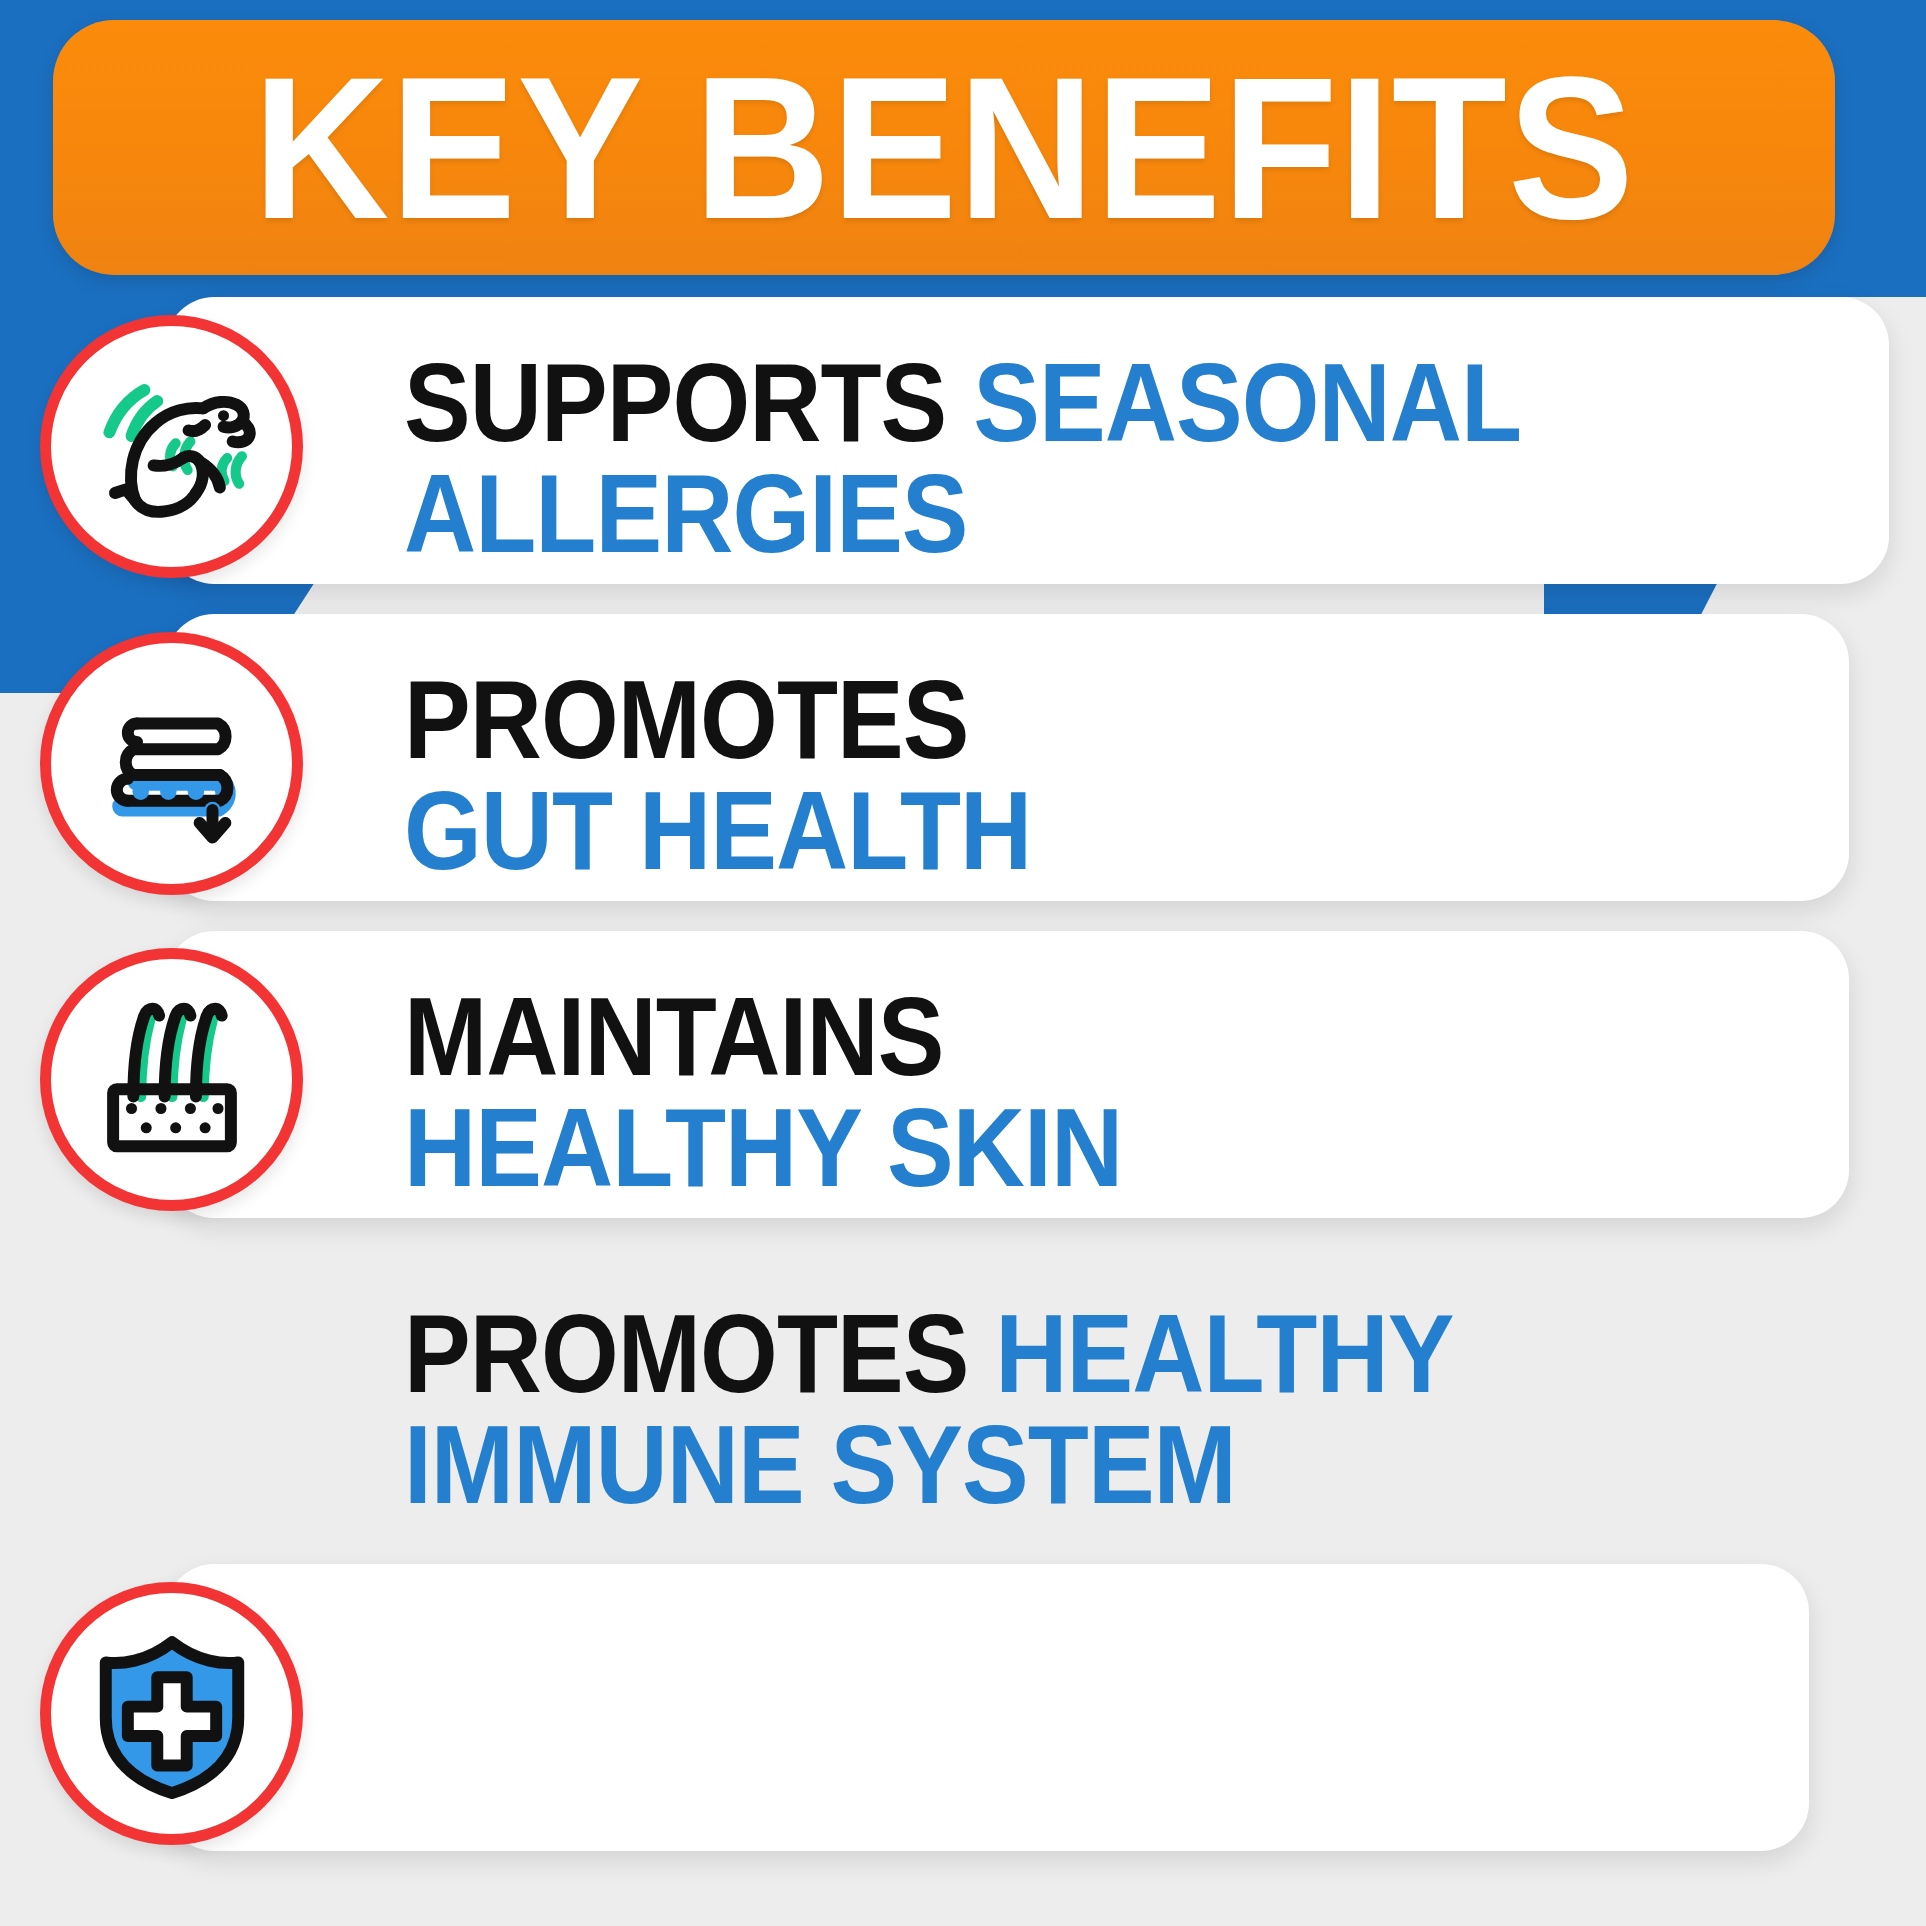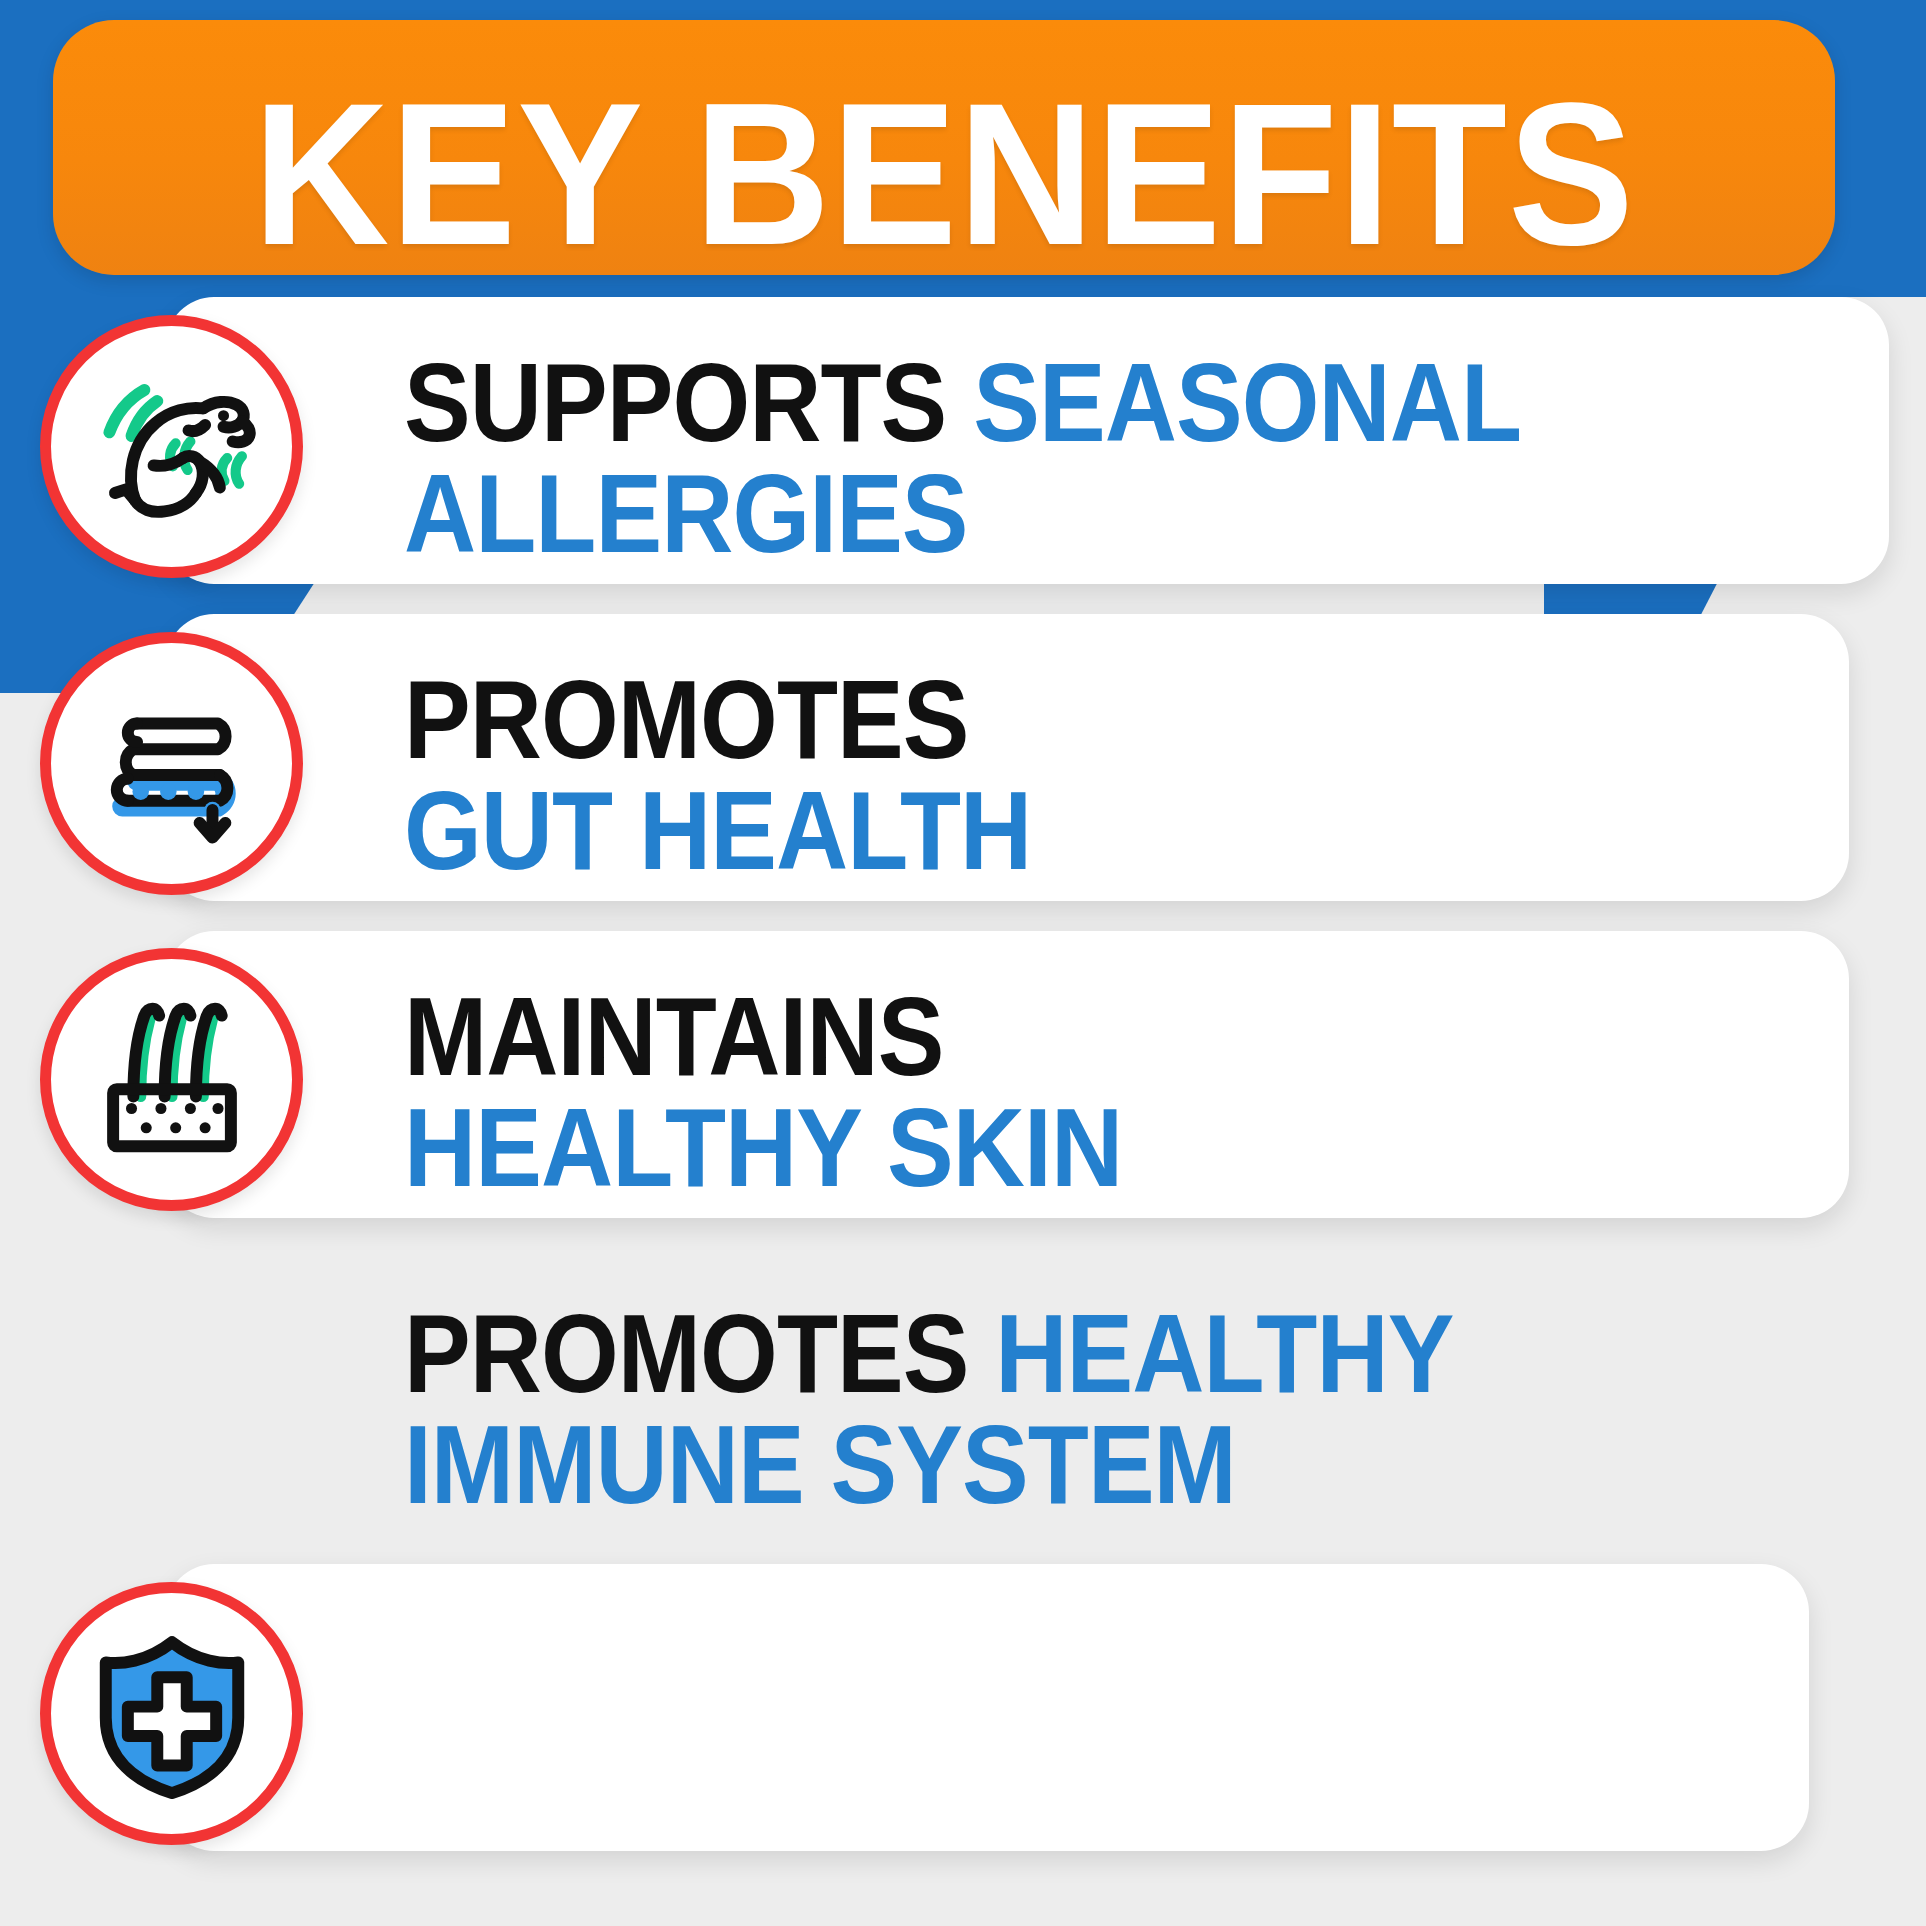--- a/index.html
+++ b/index.html
@@ -25,21 +25,21 @@
     background:#1b6fc0;
     clip-path:polygon(0 0, 198px 0, 198px 248px, 114px 411px, 0 411px);
   }
 
   
   .header-pill{
     position:absolute;left:53px;top:20px;width:1782px;height:255px;
     background:linear-gradient(180deg,#fb8b0a 0%,#f7870c 55%,#ef8211 100%);
     border-radius:61px;
     box-shadow:0 6px 18px rgba(0,0,0,.13);
-    display:flex;align-items:flex-end;justify-content:center;
+    display:flex;align-items:center;justify-content:center;
     z-index:5;
   }
   .header-title{
     color:#ffffff;
     font-size:203px;
     font-weight:700;
     letter-spacing:1px;
     line-height:1;
     transform:scaleX(.93);
     white-space:nowrap;

